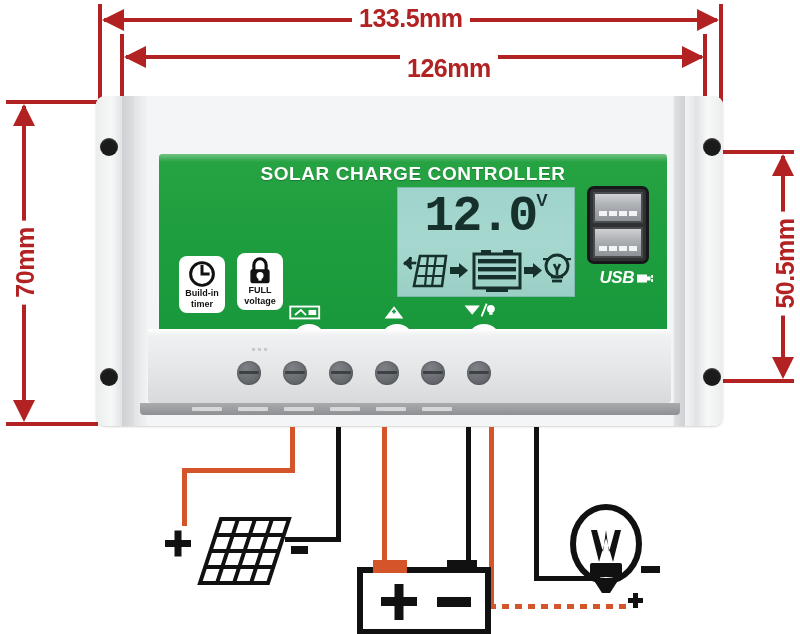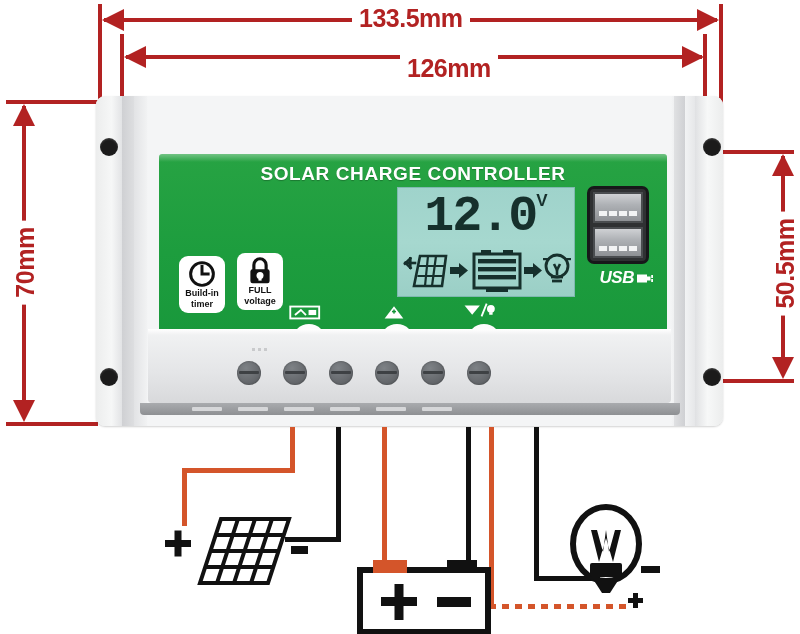--- a/index.html
+++ b/index.html
@@ -371,21 +371,21 @@
     <div class="hole" style="left:607px; top:42px;"></div>
     <div class="hole" style="left:607px; top:272px;"></div>
 
     <div class="faceplate">
       <div class="faceplate-top-gloss"></div>
 
       <div class="brand-title">SOLAR CHARGE CONTROLLER</div>
 
 
 
-      <div class="tile" style="left:20px; top:102px;border-radius:9px;">
+      <div class="tile" style="left:20px; top:102px;">
         <svg class="glyph" viewBox="0 0 32 32">
           <circle cx="16" cy="16" r="13" fill="none" stroke="#111" stroke-width="3.4"></circle>
           <path d="M16 7 L16 16 L23 16" fill="none" stroke="#111" stroke-width="3.4" stroke-linecap="square"></path>
         </svg>
         <div class="cap">Build-in</div>
         <div class="cap">timer</div>
       </div>
 
       <div class="tile" style="left:78px; top:99px;">
         <svg class="glyph" viewBox="0 0 32 32">

